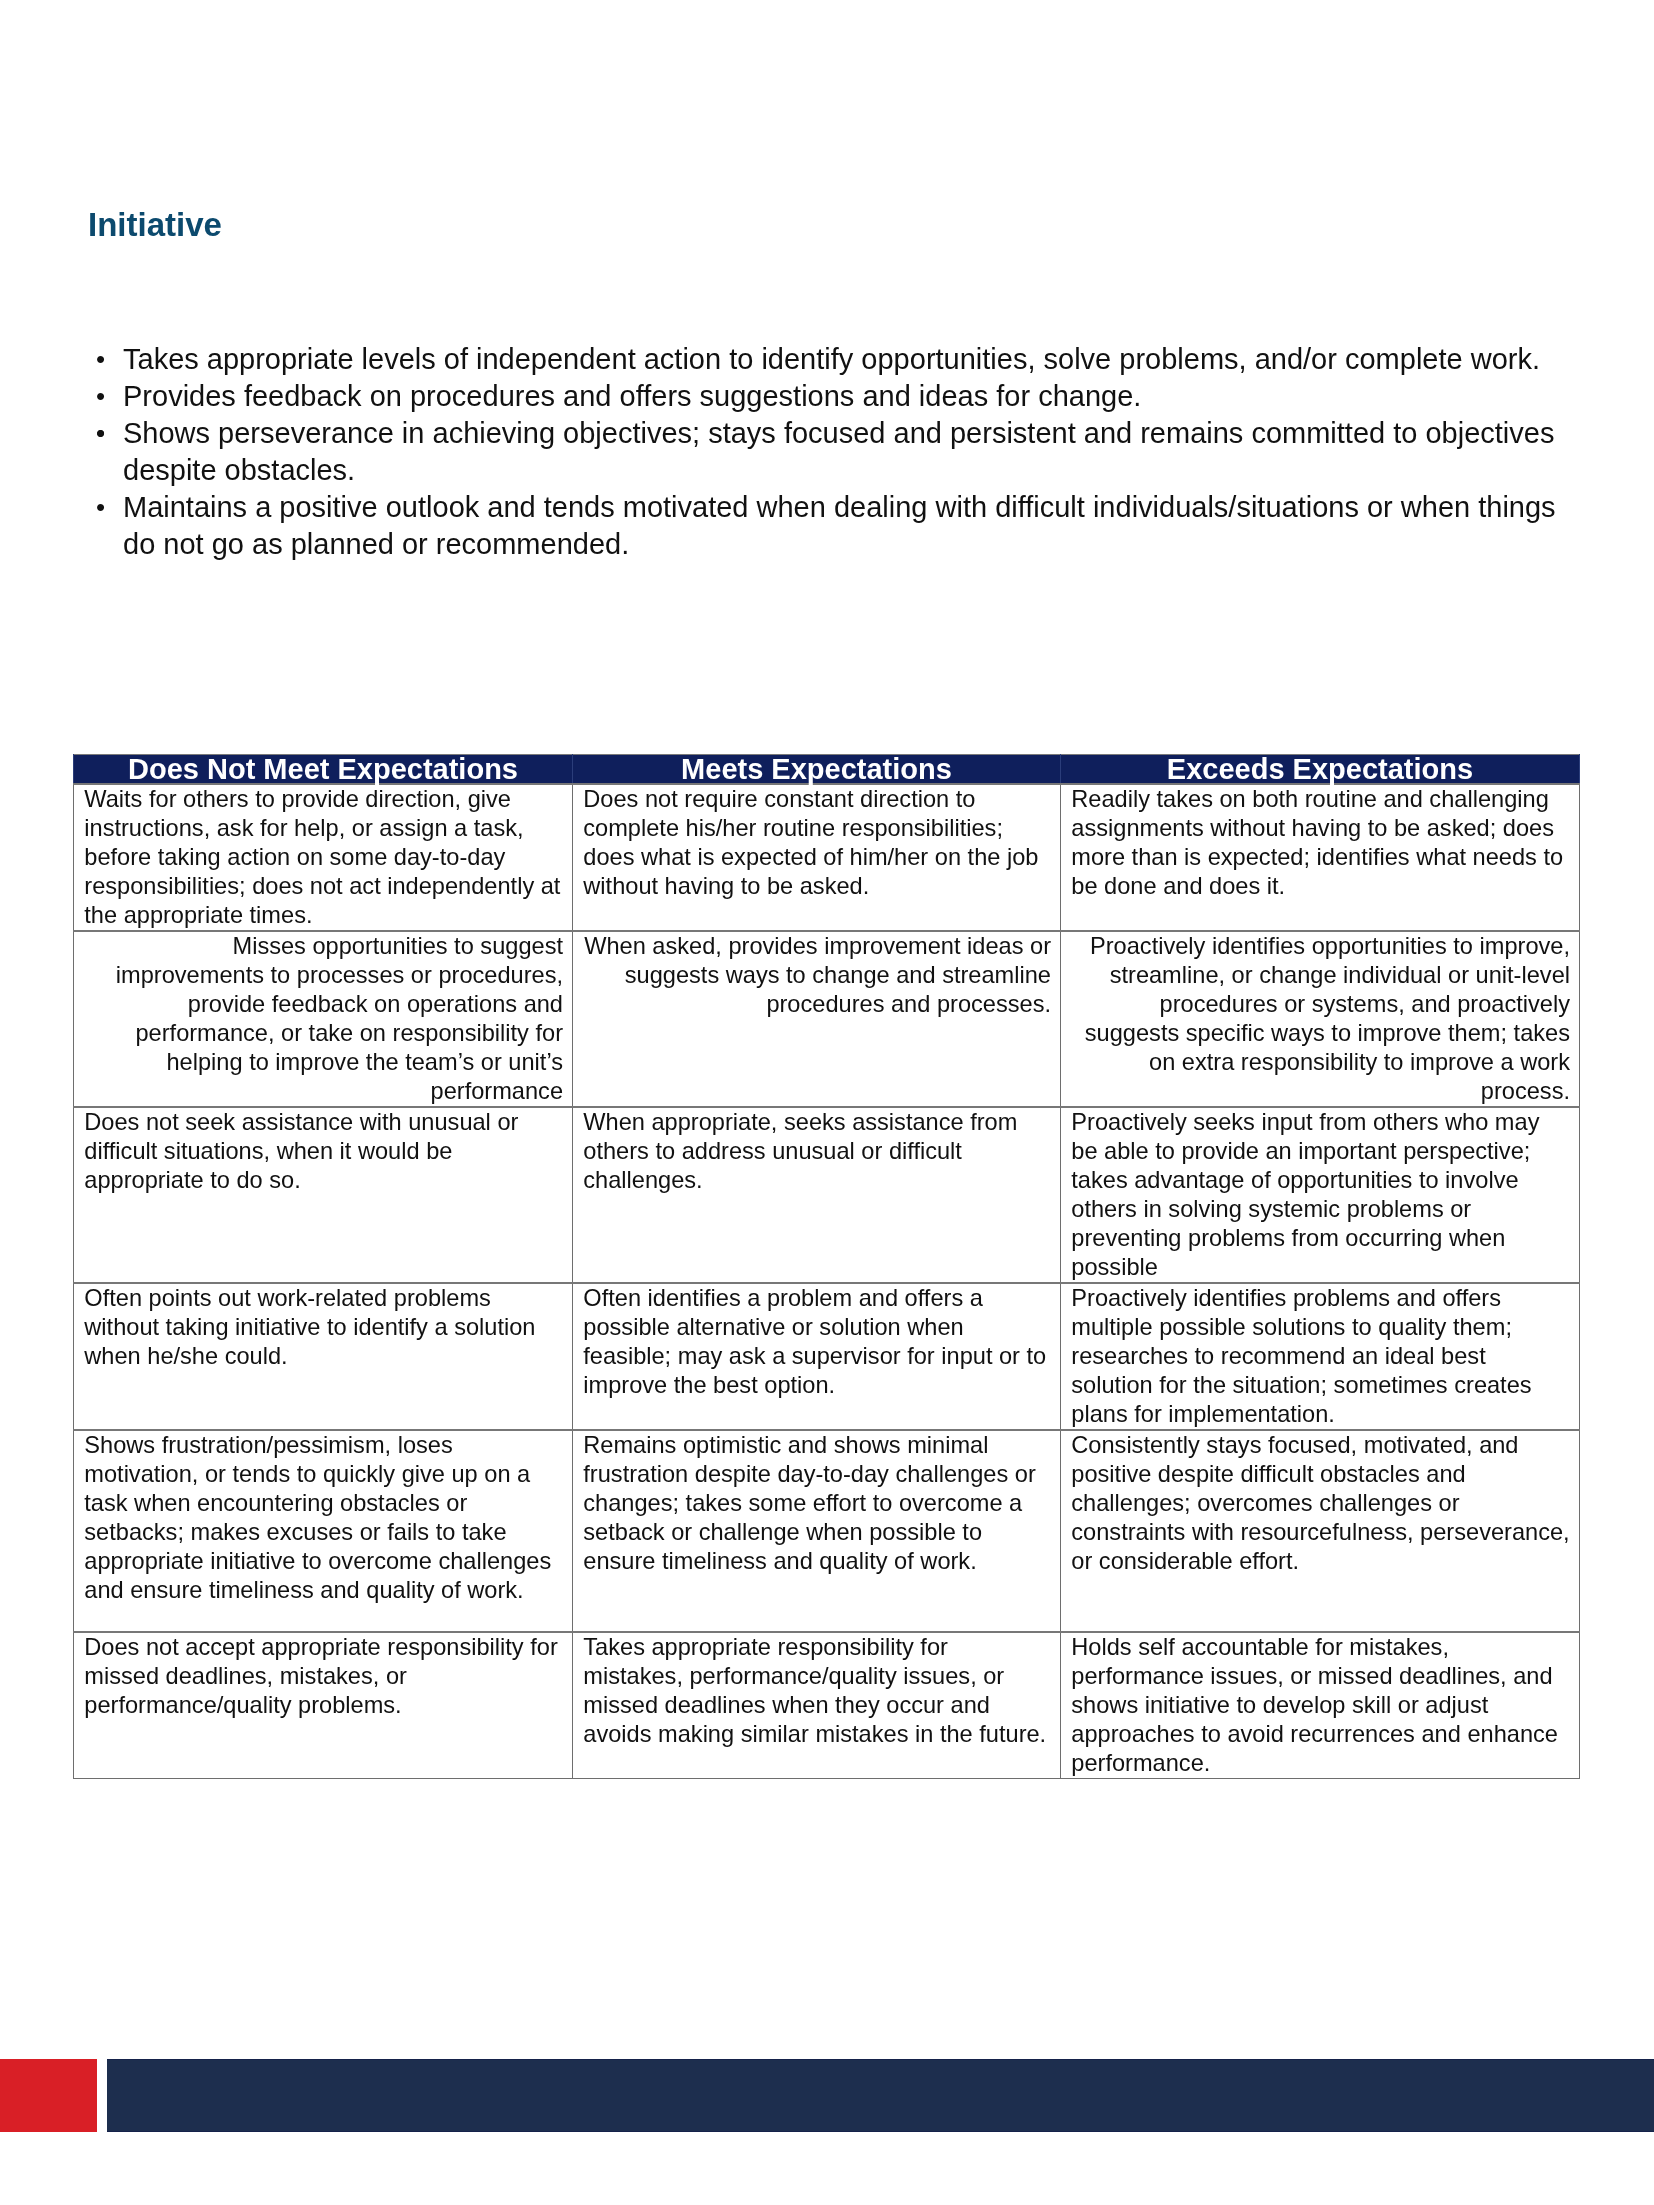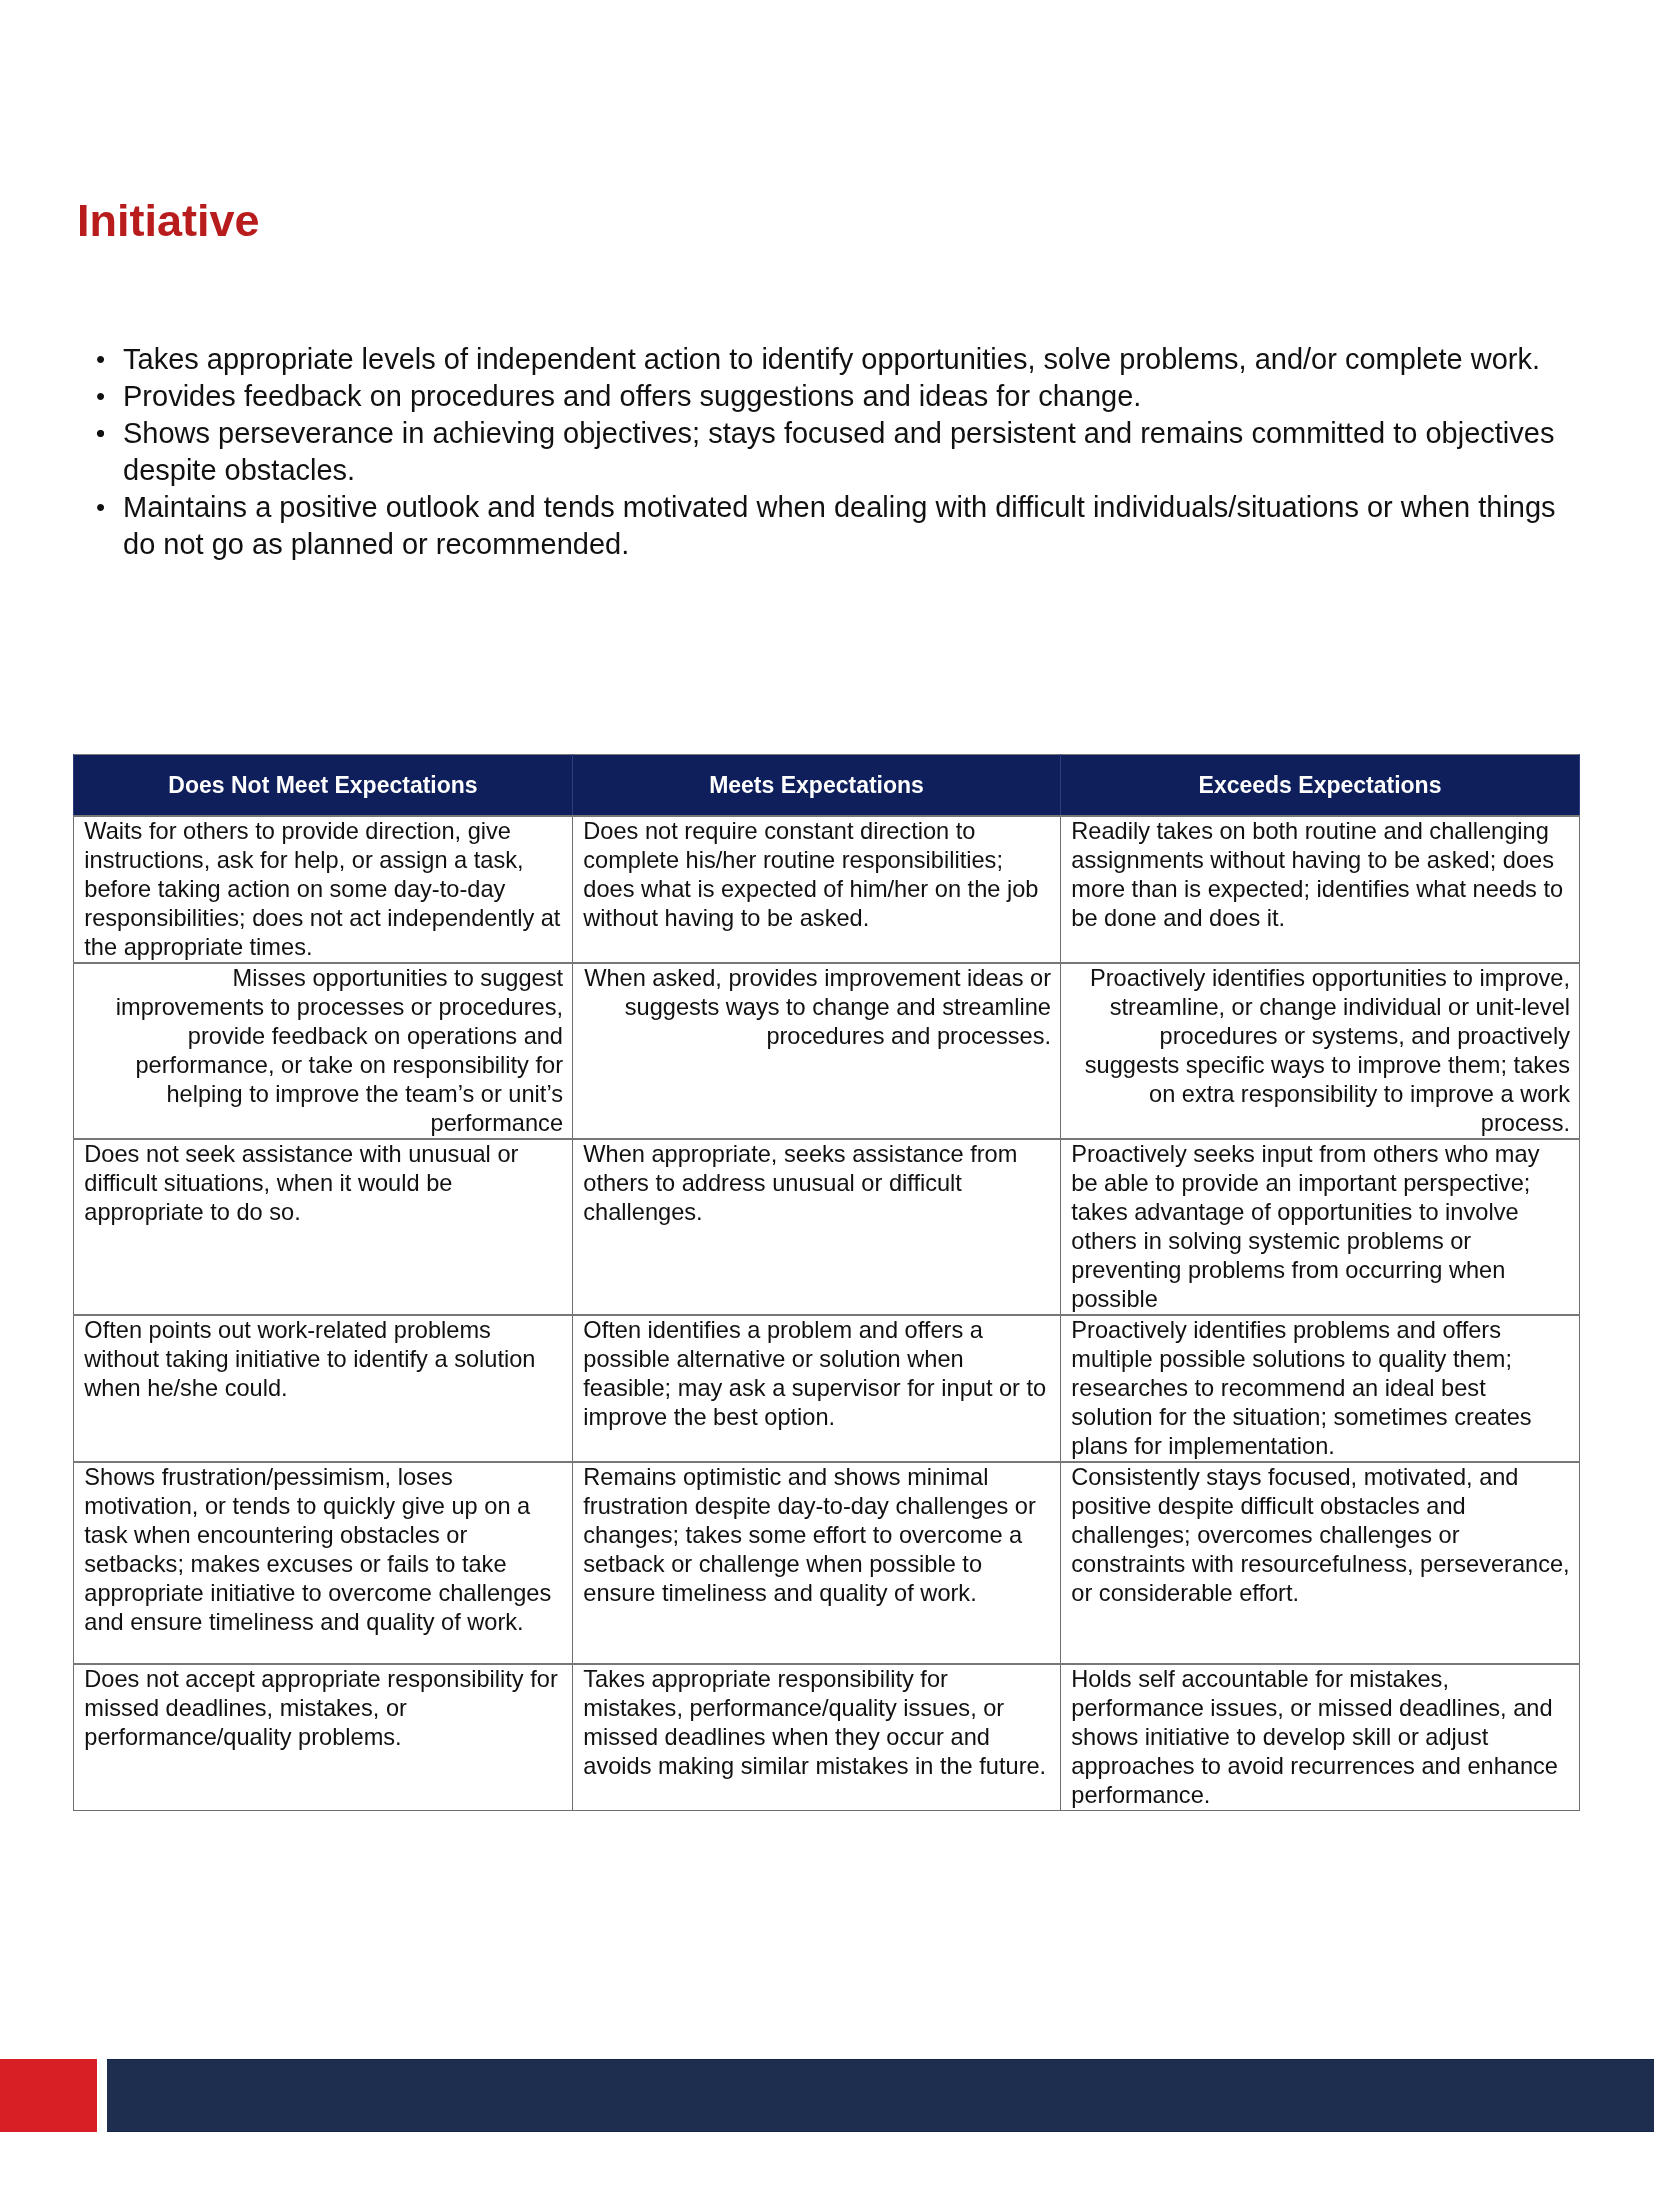--- a/index.html
+++ b/index.html
@@ -12,24 +12,24 @@
     height: 2205px;
     position: relative;
     overflow: hidden;
     font-family: "Liberation Sans", sans-serif;
     color: #111111;
   }
   .page-title {
     position: absolute;
     left: 76px;
     top: 194px;
-    margin: 1px;
-    font-size: 45px;
+    margin: 12px;
+    font-size: 33px;
     font-weight: bold;
-    color: #b91c1c;
+    color: #0c4a6e;
     letter-spacing: 0px;
   }
   .bullet-list {
     position: absolute;
     left: 123px;
     top: 341px;
     width: 1441px;
     margin: 0;
     padding: 0;
     list-style: none;
@@ -59,24 +59,24 @@
     line-height: 29px;
     border: 1.9px solid #7a7a7a;
   }
   .rubric-table col.c1 { width: 499px; }
   .rubric-table col.c2 { width: 488px; }
   .rubric-table col.c3 { width: 519px; }
   .rubric-table th {
     background: #0f1f5c;
     color: #ffffff;
     font-weight: bold;
-    font-size: 23px;
+    font-size: 29px;
     line-height: 27px;
     height: 28.4px;
-    padding: 16px;
+    padding: 0;
     text-align: center;
     border-left: 1.9px solid #2b3d7a;
     border-right: 1.9px solid #2b3d7a;
     box-shadow: inset 9px 0 0 #0f1f5c;
   }
   .rubric-table td {
     vertical-align: top;
     padding: 0 9px 0 10.3px;
     border: 1.3px solid #6e6e6e;
     border-top: 2.6px solid #777777;

